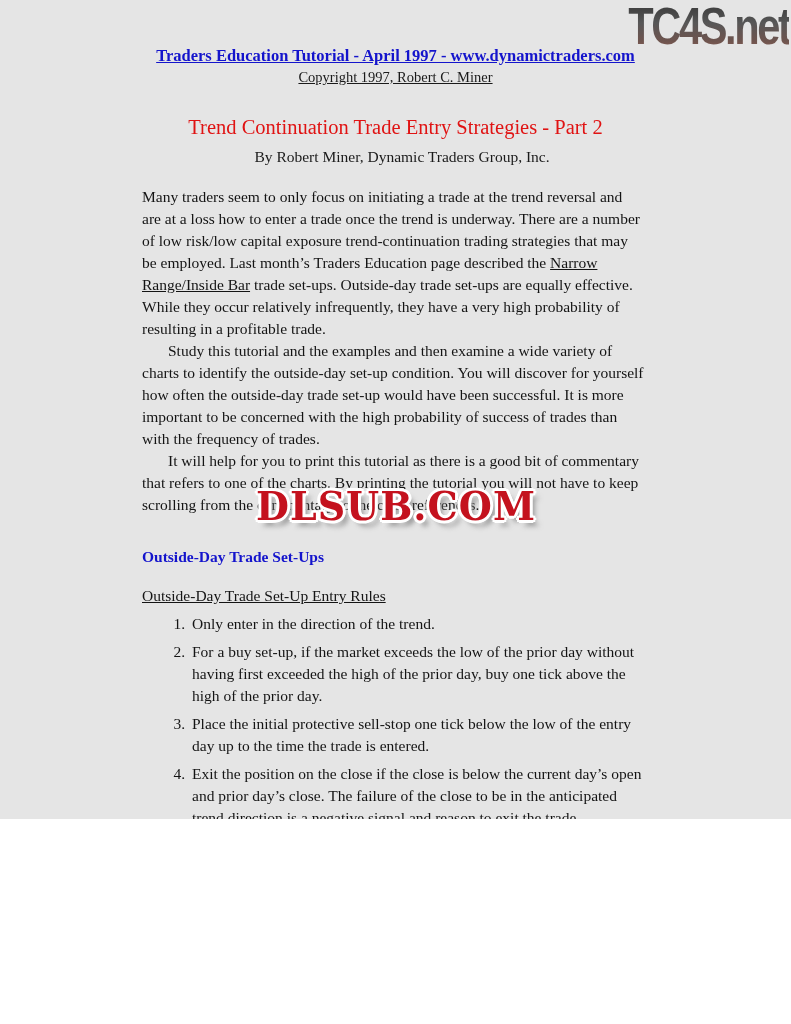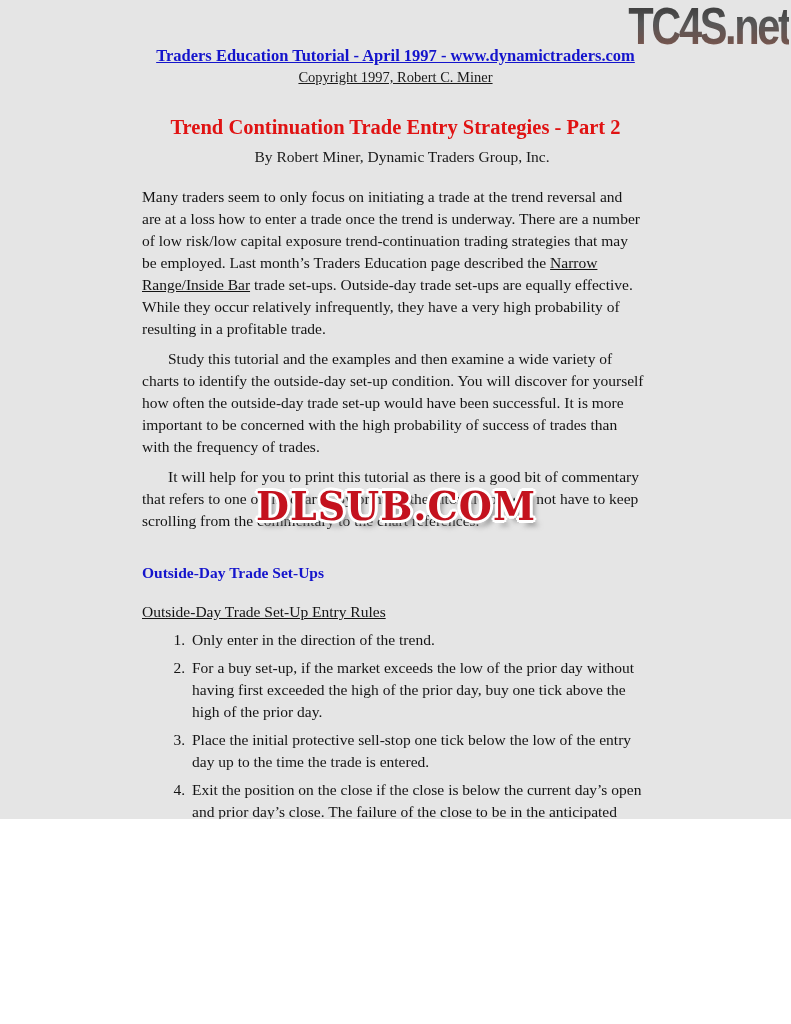--- a/index.html
+++ b/index.html
@@ -42,28 +42,28 @@
       5px 6px 5px rgba(120,120,120,0.8);
   }
 
   
   .hdr{ position:absolute; top:46px; left:0; width:100%; text-align:center; }
   .hdr-tutorial{ font-size:16.5px; font-weight:bold; color:#1414cc;text-decoration:underline; }
   .hdr-copyright{ font-size:14.5px; margin-top:3px; color:#1a1a1a;text-decoration:underline; }
 
   
   .title-block{ position:absolute; top:116px; left:0; width:100%; text-align:center; }
-  .doc-title{ font-size:20.5px; font-weight:bold; color:#e01313; }
+  .doc-title{ font-size:20.5px; font-weight:normal; color:#e01313; }
   .doc-byline{ font-size:15.5px; margin-top:9px; color:#1a1a1a;margin-left:13px; }
 
   
   .content{ position:absolute; top:186px; left:142px; width:502px;
             font-size:15.5px; line-height:22px; }
   .content p{ margin:0; }
-  p.indent{ text-indent:26px;margin-top:8px; }
+  p.indent{ text-indent:26px; }
   .u{ text-decoration:underline; }
   .i{ font-style:italic; }
 
   .h-blue{ margin-top:30px; font-weight:bold; color:#1414cc; font-size:15.5px; }
   .h-rules{ margin-top:17px; margin-bottom:6px; text-decoration:underline; font-size:15.5px; }
 
   ol.rules{ margin:0; padding-left:47px; }
   ol.rules li{ margin-bottom:6px; padding-left:3px; }
 
   

